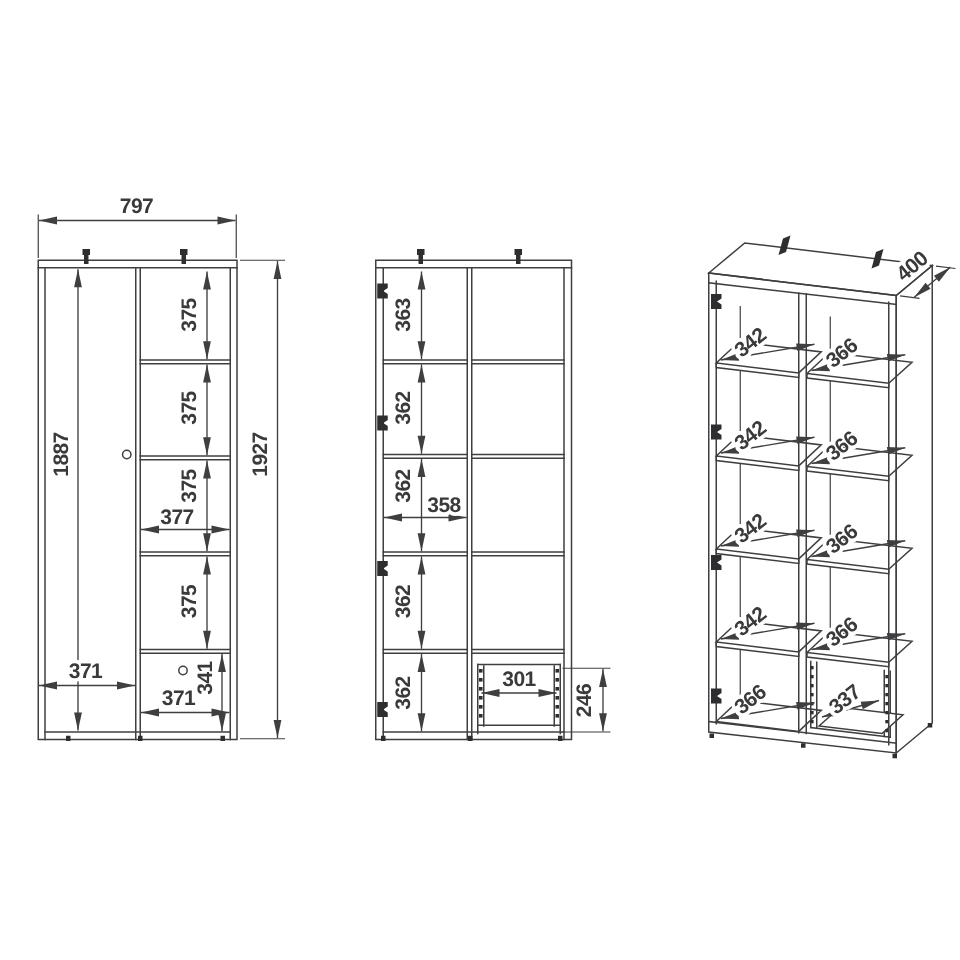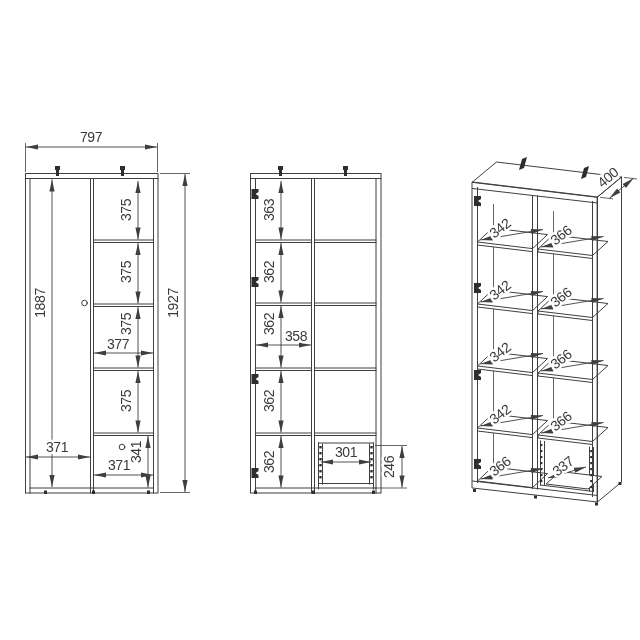--- a/index.html
+++ b/index.html
@@ -1,16 +1,16 @@
 <!DOCTYPE html>
 <html><head>
 <meta charset="utf-8">
 <style>
   html,body{margin:0;padding:0;background:#ffffff;}
-  .page{width:640px;height:640px;background:#ffffff;position:relative;font-family:"Liberation Sans",sans-serif;}
+  .page{width:640px;height:640px;background:#ffffff;position:relative;font-family:"Liberation Sans",sans-serif;font-weight:bold;}
   .ln{stroke:#3f3f42;stroke-width:1;fill:none;stroke-linecap:square;}
   .wp{stroke:#3f3f42;stroke-width:1;fill:#ffffff;}
   .dim{stroke:#3f3f42;stroke-width:0.9;fill:none;}
   .ext{stroke:#3f3f42;stroke-width:0.8;fill:none;}
   .blk{fill:#2e2e30;stroke:none;}
   .dimtxt{font-family:"Liberation Sans",sans-serif;font-size:14px;fill:#3a3a3a;letter-spacing:-0.4px;
           paint-order:stroke;stroke:#ffffff;stroke-width:5px;stroke-linejoin:round;}
 </style>
 </head>
 <body>

